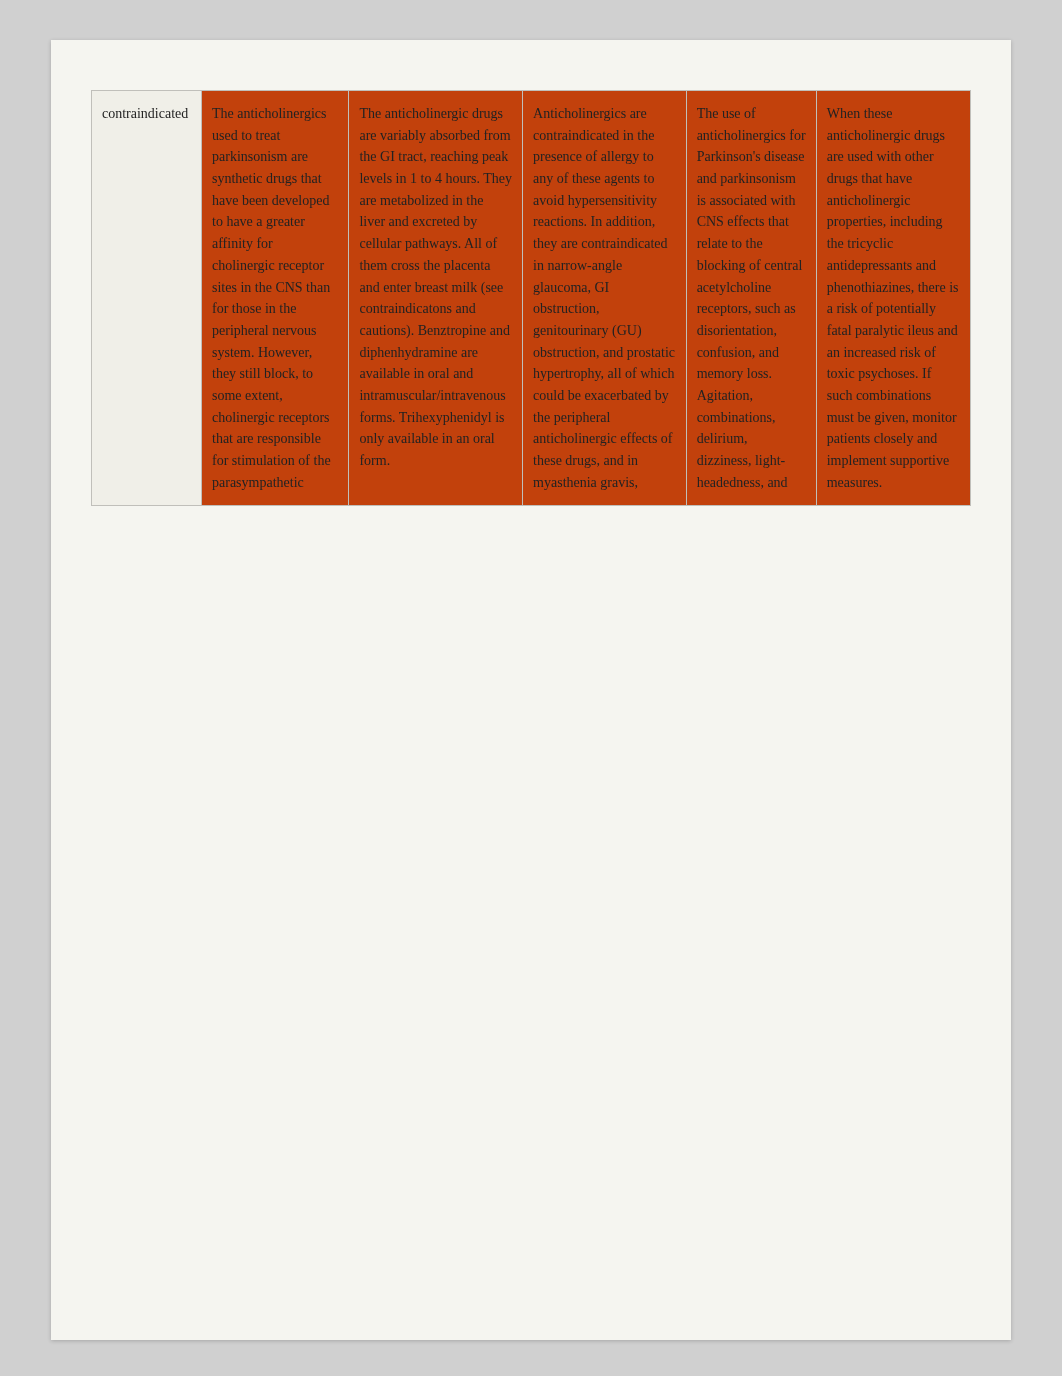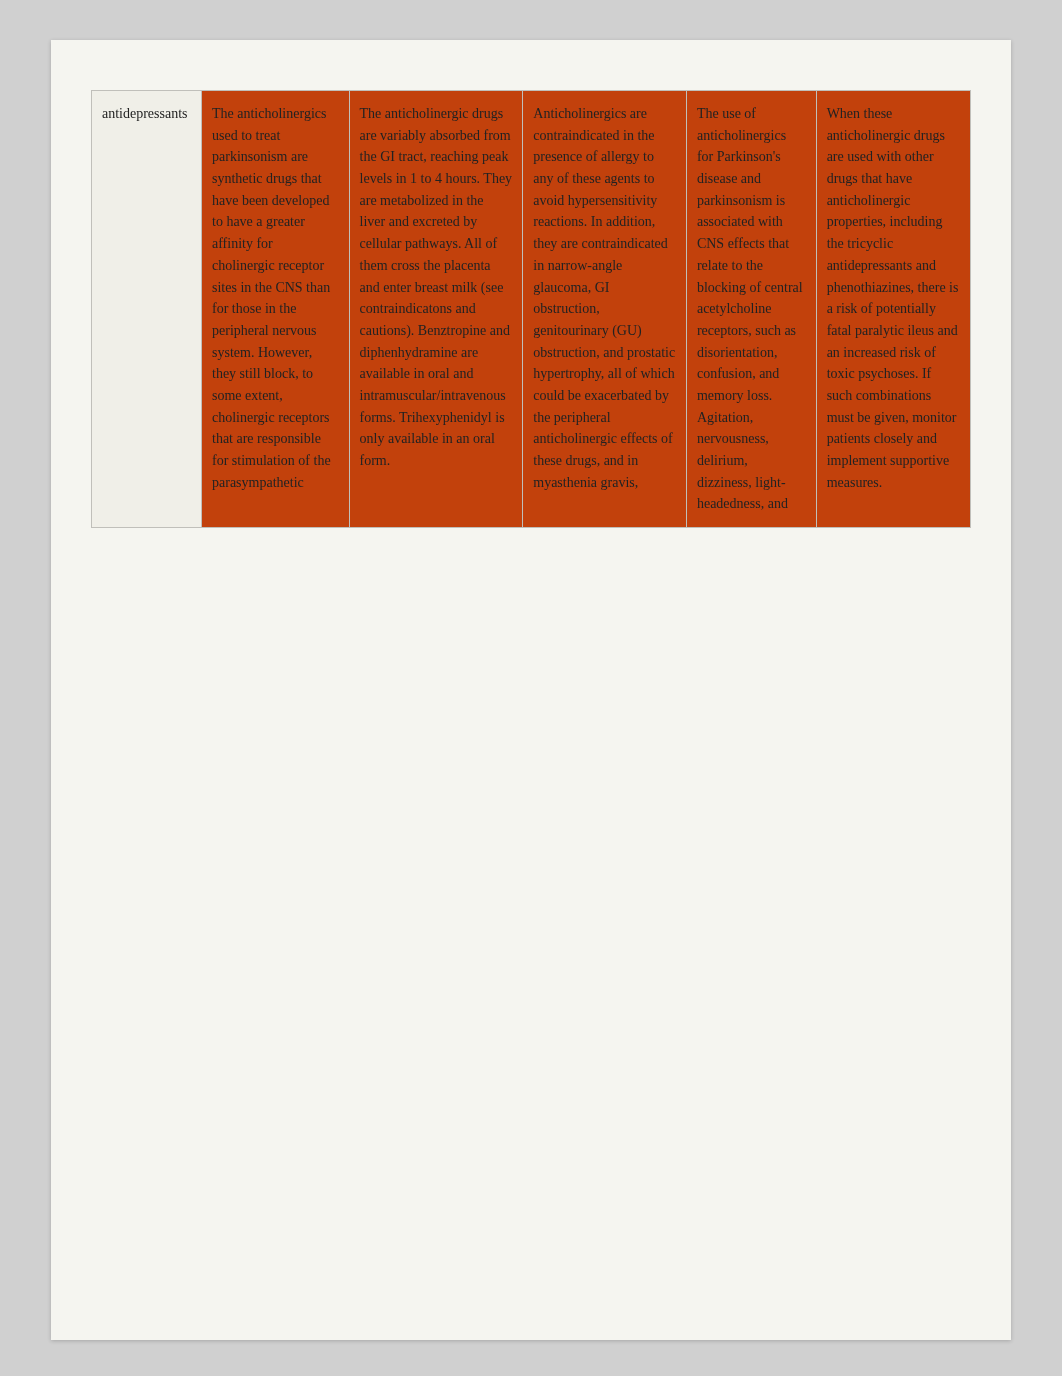--- a/index.html
+++ b/index.html
@@ -58,23 +58,23 @@
     }
   </style>
 </head>
 <body>
 
 <div class="page-container">
   <div class="table-wrapper">
     <table>
       <tbody>
         <tr>
-          <td>antidepressants</td>
+          <td>contraindicated</td>
           <td>The anticholinergics used to treat parkinsonism are synthetic drugs that have been developed to have a greater affinity for cholinergic receptor sites in the CNS than for those in the peripheral nervous system. However, they still block, to some extent, cholinergic receptors that are responsible for stimulation of the parasympathetic</td>
           <td>The anticholinergic drugs are variably absorbed from the GI tract, reaching peak levels in 1 to 4 hours. They are metabolized in the liver and excreted by cellular pathways. All of them cross the placenta and enter breast milk (see contraindicatons and cautions). Benztropine and diphenhydramine are available in oral and intramuscular/intravenous forms. Trihexyphenidyl is only available in an oral form.</td>
           <td>Anticholinergics are contraindicated in the presence of allergy to any of these agents to avoid hypersensitivity reactions. In addition, they are contraindicated in narrow-angle glaucoma, GI obstruction, genitourinary (GU) obstruction, and prostatic hypertrophy, all of which could be exacerbated by the peripheral anticholinergic effects of these drugs, and in myasthenia gravis,</td>
-          <td>The use of anticholinergics for Parkinson's disease and parkinsonism is associated with CNS effects that relate to the blocking of central acetylcholine receptors, such as disorientation, confusion, and memory loss. Agitation, nervousness, delirium, dizziness, light-headedness, and</td>
+          <td>The use of anticholinergics for Parkinson's disease and parkinsonism is associated with CNS effects that relate to the blocking of central acetylcholine receptors, such as disorientation, confusion, and memory loss. Agitation, combinations, delirium, dizziness, light-headedness, and</td>
           <td>When these anticholinergic drugs are used with other drugs that have anticholinergic properties, including the tricyclic antidepressants and phenothiazines, there is a risk of potentially fatal paralytic ileus and an increased risk of toxic psychoses. If such combinations must be given, monitor patients closely and implement supportive measures.</td>
         </tr>
       </tbody>
     </table>
   </div>
 </div>
 
 </body></html>

